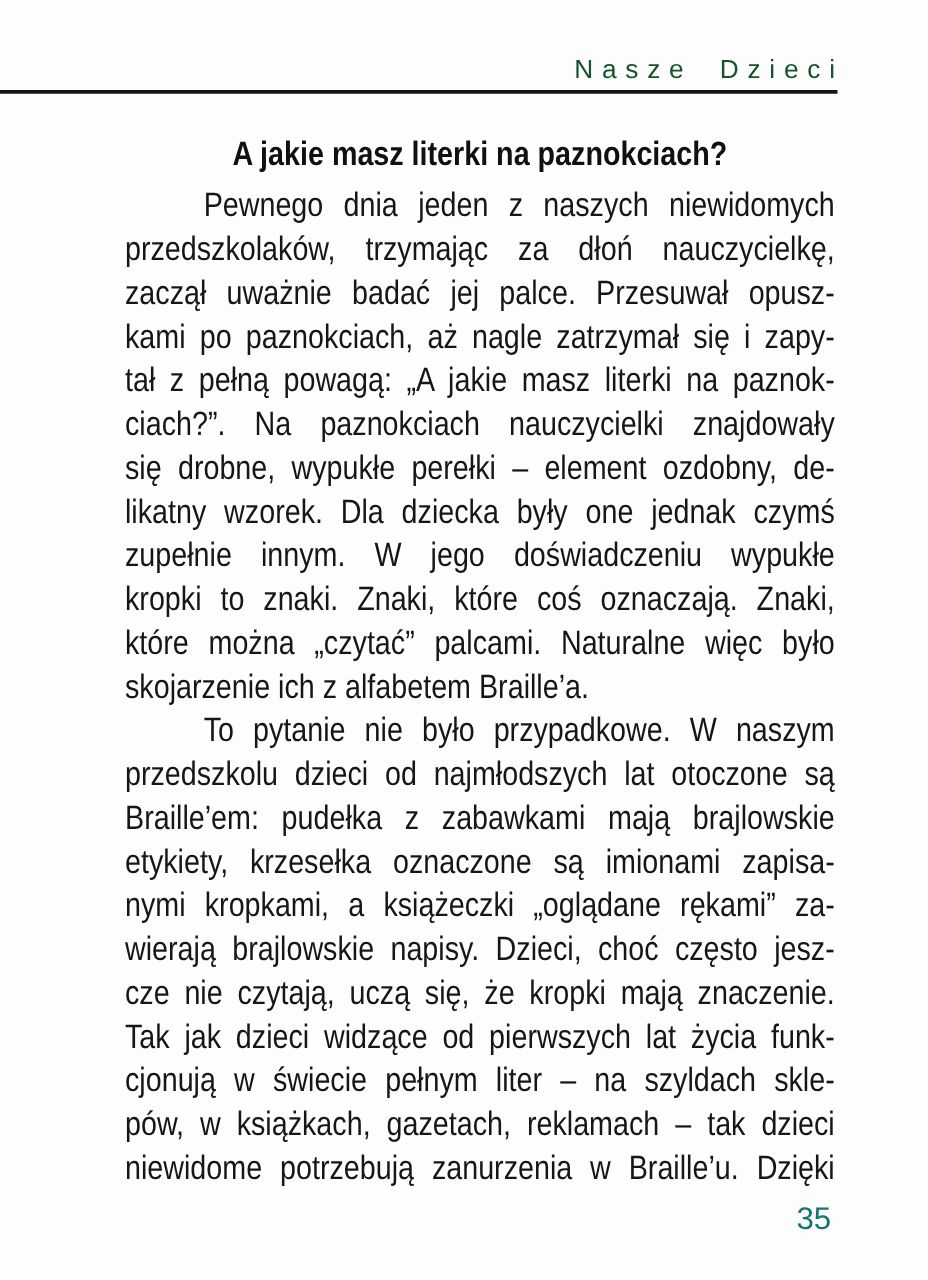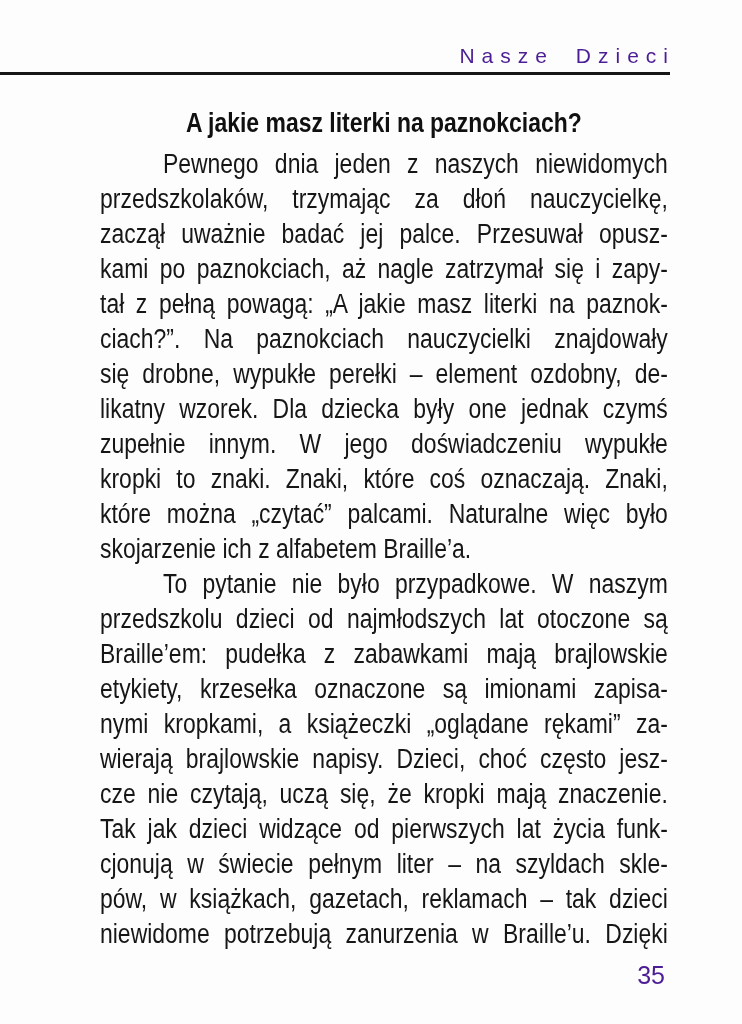--- a/index.html
+++ b/index.html
@@ -14,21 +14,21 @@
     background: #fdfdfd;
     color: #151515;
     overflow: hidden;
   }
   .running-header {
     position: absolute;
     top: 44px; right: 67px;
     font-size: 21px;
     letter-spacing: 7px;
     word-spacing: 9px;
-    color: #4c1d95;
+    color: #14532d;
     white-space: nowrap;
   }
   .header-rule {
     position: absolute;
     top: 72px; left: 0;
     width: 670px; height: 3px;
     background: #161616;
   }
   
   .content {
@@ -53,21 +53,21 @@
     text-align-last: justify;
     white-space: normal;
     color: #161616;
   }
   .line.indent { text-indent: 74px; }
   .line.para-end { text-align-last: left; }
   .page-number {
     position: absolute;
     top: 961px; right: 77px;
     font-size: 25px;
-    color: #4c1d95;
+    color: #0f766e;
   }
 </style>
 </head>
 <body>
 
 <div class="page">
 
   <div class="running-header">Nasze Dzieci</div>
   <div class="header-rule"></div>
 

